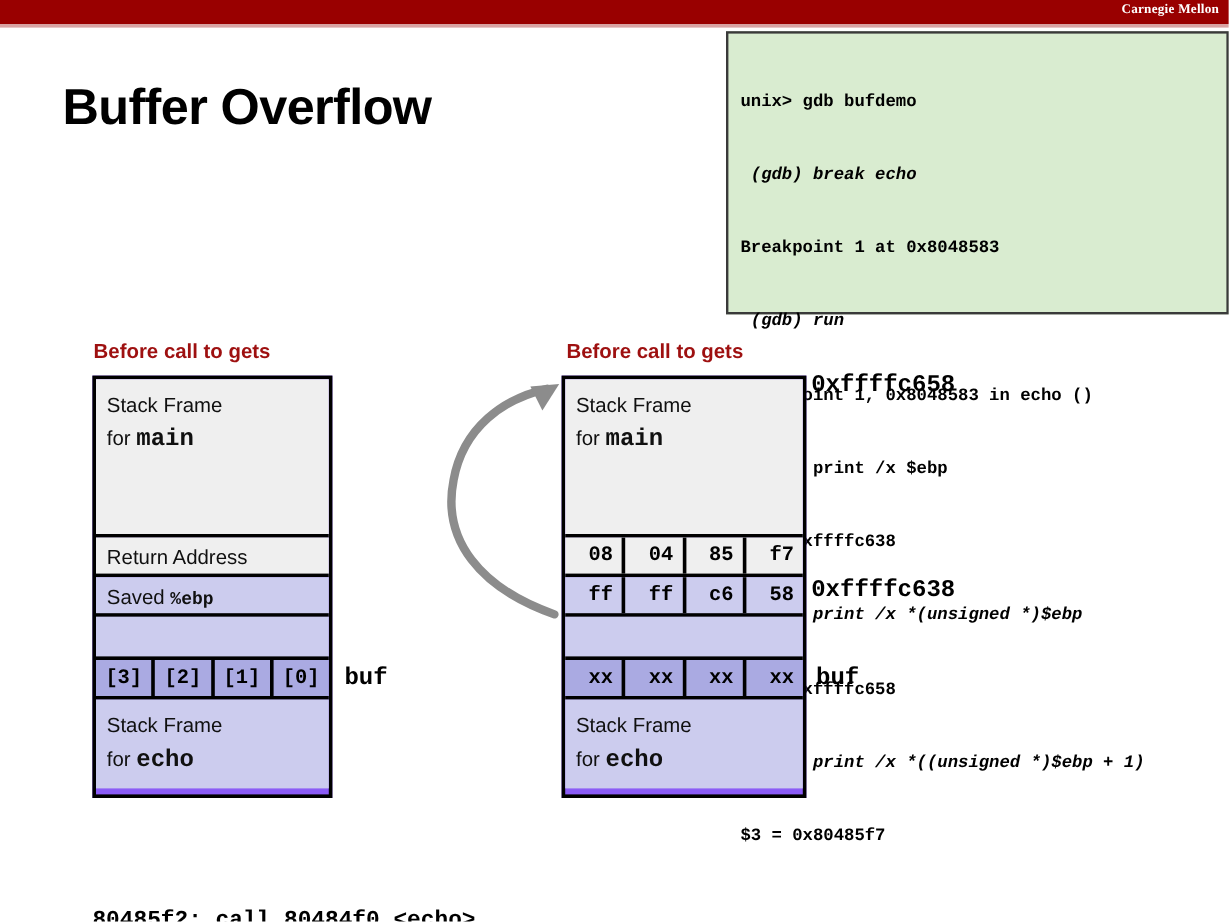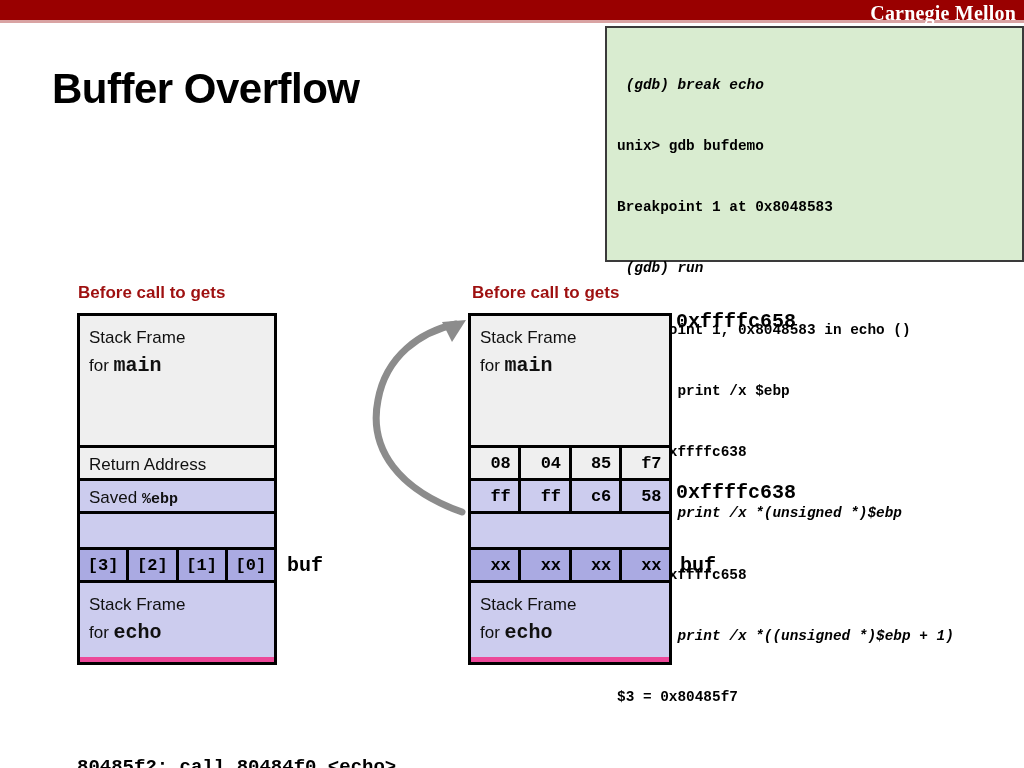--- a/index.html
+++ b/index.html
@@ -16,21 +16,21 @@
     position: absolute; left: 0; top: 0; width: 1024px; height: 20px;
     background: #990000;
   }
   .header-rule {
     position: absolute; left: 0; top: 20px; width: 1024px; height: 3px;
     background: #d9a3a3;
   }
   .header-brand {
     position: absolute; right: 8px; top: 2px;
     font-family: "Liberation Serif", serif;
-    font-weight: bold; font-size: 20px; color: #ffffff;
+    font-weight: bold; font-size: 11px; color: #ffffff;
     letter-spacing: .2px;
   }
 
   
   .slide-title {
     position: absolute; left: 52px; top: 58px;
     font-family: "Liberation Sans", sans-serif;
     font-weight: bold; font-size: 42px; line-height: 61px;
     color: #000000; letter-spacing: -0.5px;
   }
@@ -59,21 +59,21 @@
     font-weight: bold; font-size: 17px;
     color: #9e1010;
   }
   .cap-left  { left: 78px;  top: 283px; }
   .cap-right { left: 472px; top: 283px; }
 
   
   .stack {
     position: absolute;
     border: 3px solid #000000;
-    background: #ec4899;
+    background: #8b5cf6;
   }
   .stack-left  { left: 77px;  top: 313px; width: 200px; height: 352px; }
   .stack-right { left: 468px; top: 313px; width: 204px; height: 352px; }
 
   .row {
     position: relative;
     border-bottom: 3px solid #000000;
     width: 100%;
     display: flex;
   }
@@ -166,22 +166,22 @@
 
   <div class="header-bar"></div>
   <div class="header-rule"></div>
   <div class="header-brand">Carnegie Mellon</div>
 
   <div class="slide-title">
     <span class="l1">Buffer Overflow</span>
   </div>
 
   <div class="gdb-box">
+    <div class="gdb-line bold">unix&gt; gdb bufdemo</div>
     <div class="gdb-line it"> (gdb) break echo</div>
-    <div class="gdb-line bold">unix&gt; gdb bufdemo</div>
     <div class="gdb-line bold">Breakpoint 1 at 0x8048583</div>
     <div class="gdb-line it"> (gdb) run</div>
     <div class="gdb-line bold">Breakpoint 1, 0x8048583 in echo ()</div>
     <div class="gdb-line bold"> (gdb) print /x $ebp</div>
     <div class="gdb-line bold">$1 = 0xffffc638</div>
     <div class="gdb-line it"> (gdb) print /x *(unsigned *)$ebp</div>
     <div class="gdb-line bold">$2 = 0xffffc658</div>
     <div class="gdb-line it"> (gdb) print /x *((unsigned *)$ebp + 1)</div>
     <div class="gdb-line bold">$3 = 0x80485f7</div>
   </div>

